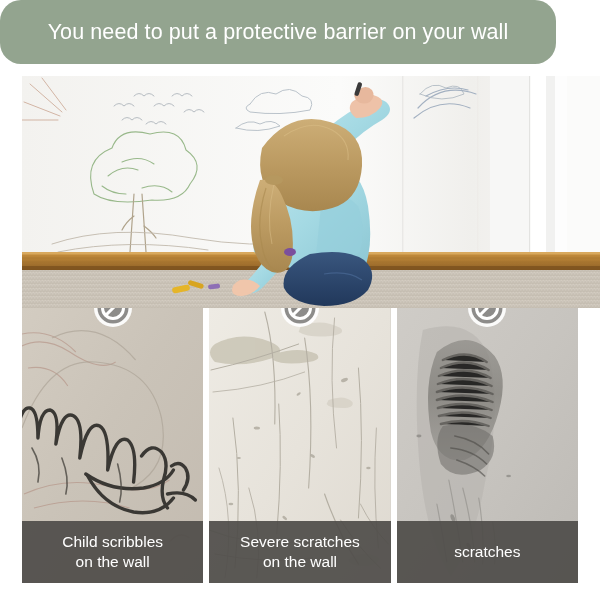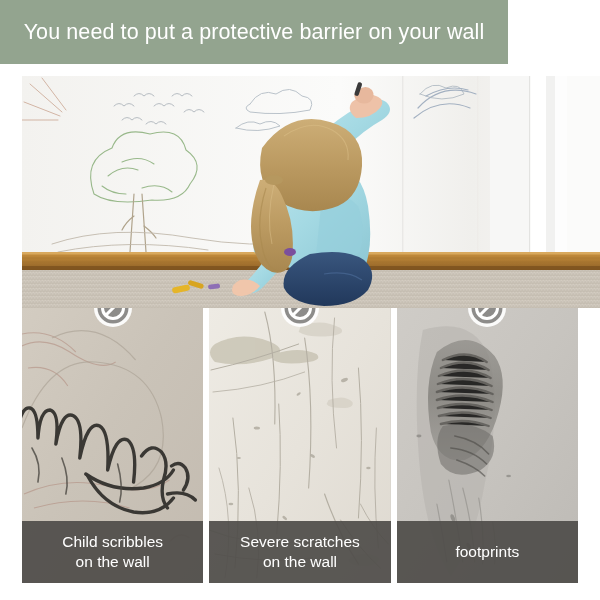--- a/index.html
+++ b/index.html
@@ -19,26 +19,27 @@
     height: 600px;
     background: #ffffff;
     overflow: hidden;
   }
 
   
   .header-band {
     position: absolute;
     left: 0;
     top: 0;
-    width: 508px;
+    width: 556px;
     height: 64px;
     background: #93a48f;
     display: flex;
     align-items: center;
     justify-content: center;
+    border-radius: 21px;
   }
   .header-title {
     color: #ffffff;
     font-size: 21.5px;
     font-weight: 400;
     letter-spacing: 0.1px;
     line-height: 1;
     white-space: nowrap;
     text-align: center;
     padding-top: 2px;
@@ -446,18 +447,18 @@
       </svg>
       <div class="no-icon" style="left:50%; top:0;">
         <svg viewBox="0 0 40 40">
           <circle cx="20" cy="20" r="19" fill="#ffffff" opacity="0.92"></circle>
           <circle cx="20" cy="20" r="15.5" fill="#8d8c8a"></circle>
           <circle cx="20" cy="20" r="10.5" fill="none" stroke="#ffffff" stroke-width="3"></circle>
           <line x1="12.8" y1="27.2" x2="27.2" y2="12.8" stroke="#ffffff" stroke-width="3" stroke-linecap="round"></line>
         </svg>
       </div>
       <div class="panel-caption">
-        <span class="cap-line">footprints</span>
+        <span class="cap-line">scratches</span>
       </div>
     </div>
 
   </div>
 </div>
 
 </body></html>

